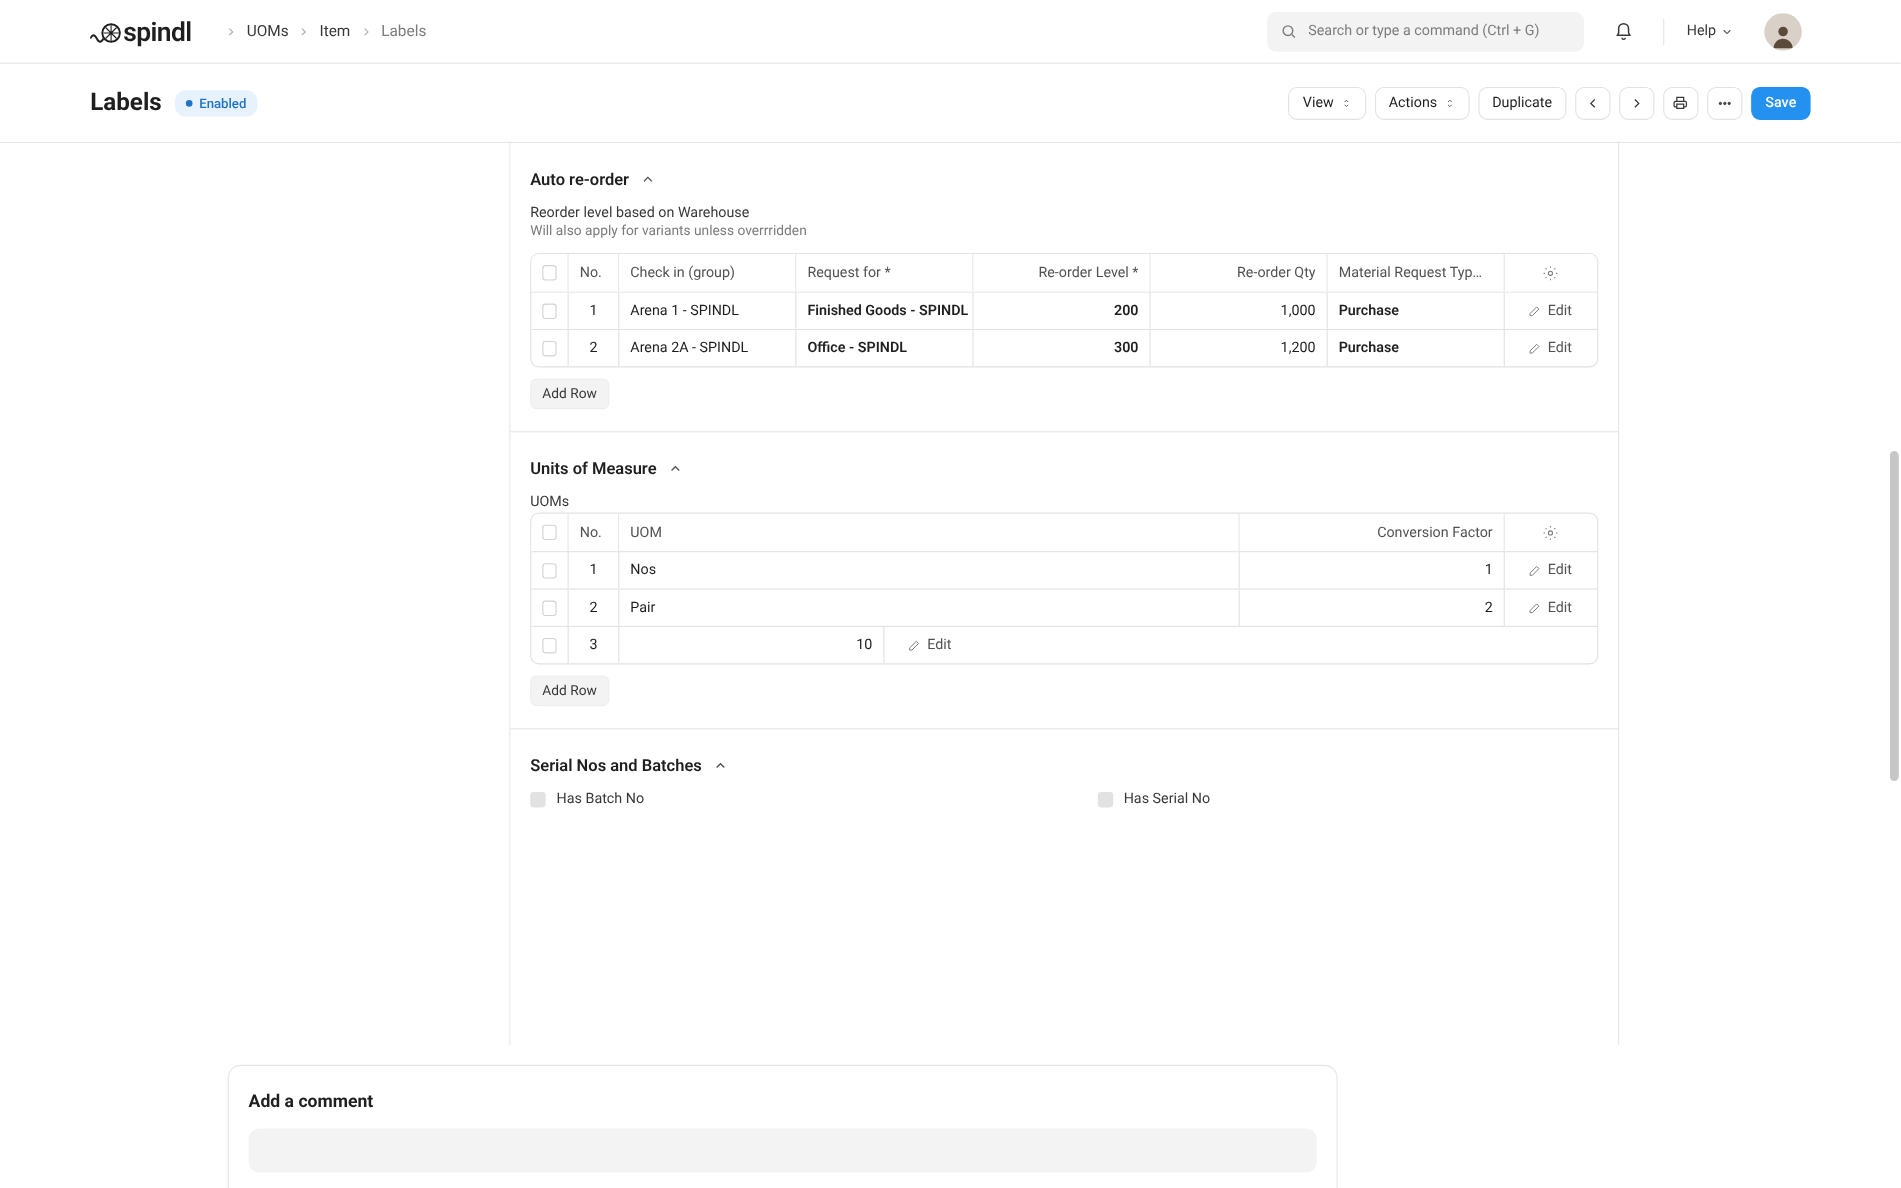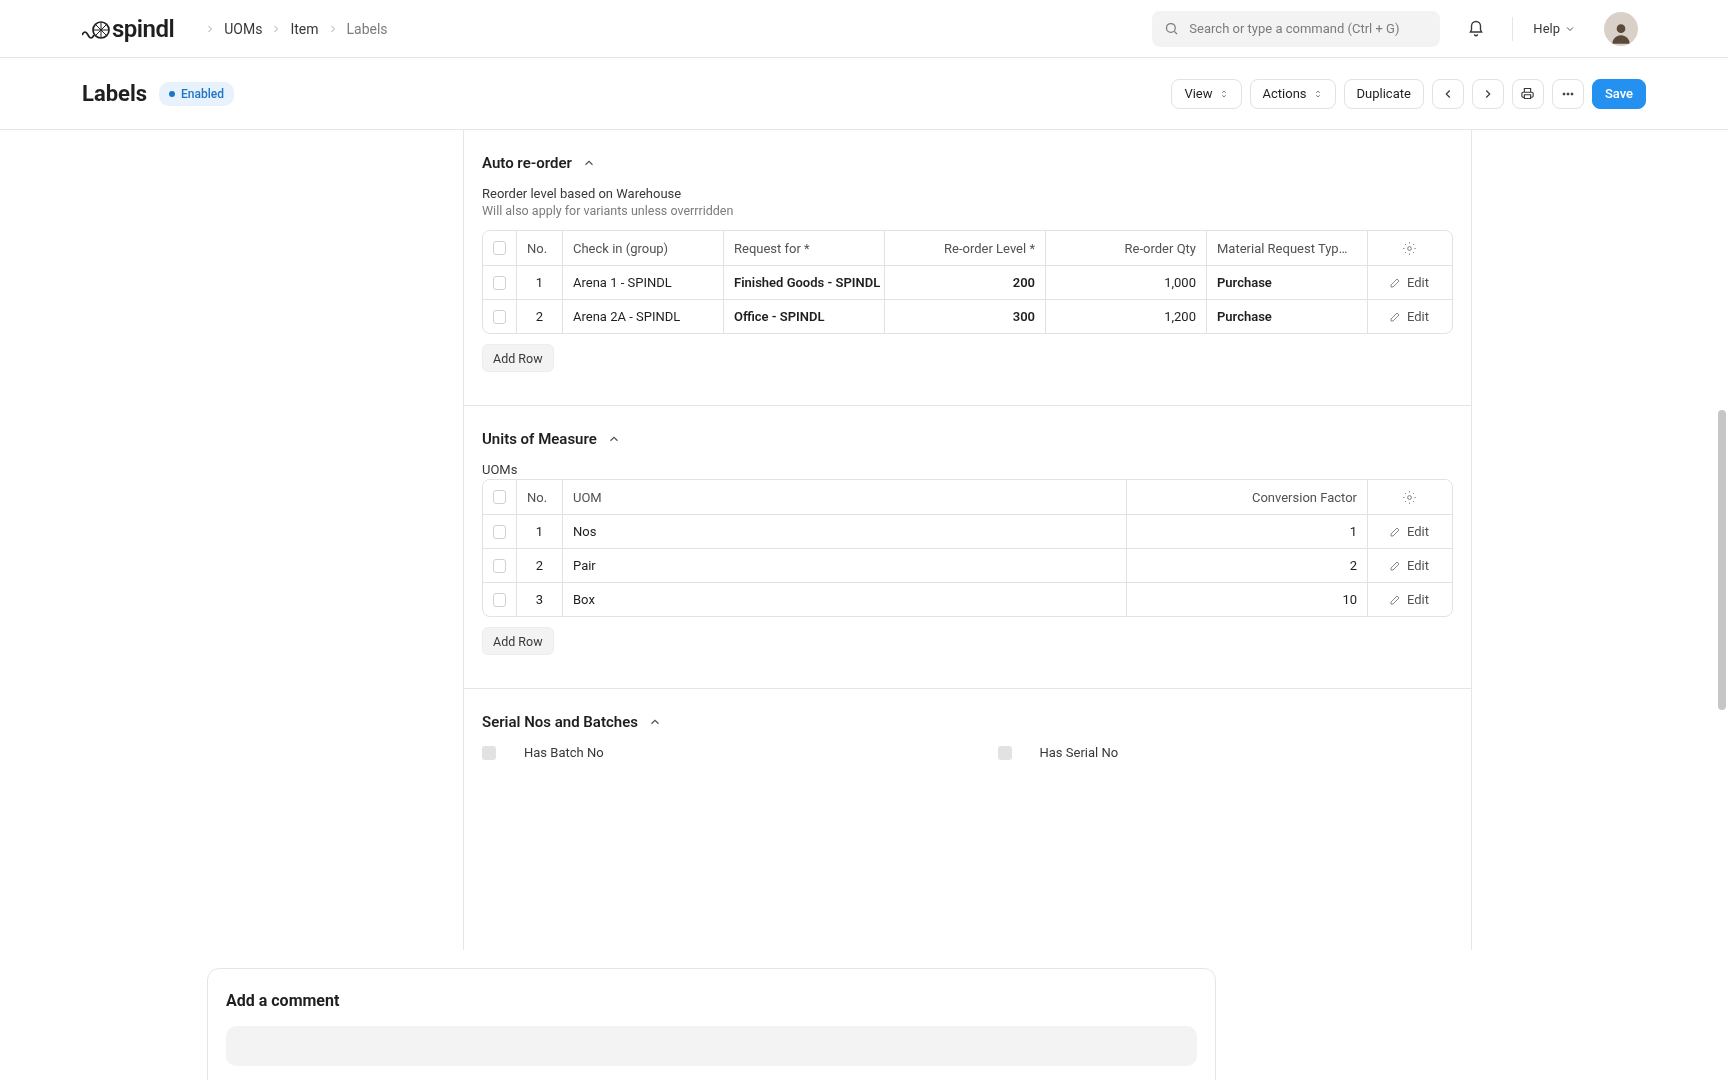--- a/index.html
+++ b/index.html
@@ -167,21 +167,21 @@
     padding: 0;
   }
   .card {
     width: 1009px;
     border-left: 1px solid var(--divider);
     border-right: 1px solid var(--divider);
     min-height: 820px;
     margin-left: 207px; 
   }
   .section {
-    padding: 24px 18px 33px 18px;
+    padding: 24px 18px 20px 18px;
     border-bottom: 1px solid var(--divider);
   }
   .section:last-child { border-bottom: none; }
   .section-header {
     display: flex;
     align-items: center;
     gap: 10px;
     font-size: 15px;
     font-weight: 600;
     color: var(--gray-900);
@@ -276,21 +276,21 @@
   .t-uom .c-act { width: 82px; }
 
   
   .kv-row {
     display: flex;
     gap: 60px;
   }
   .kv-item {
     display: flex;
     align-items: center;
-    gap: 28px;
+    gap: 10px;
     color: var(--gray-700);
     font-size: 13px;
     width: 50%;
   }
   .kv-item .chk2 {
     width: 14px; height: 14px;
     border-radius: 3px;
     background: var(--gray-200);
     display: inline-block;
   }
@@ -620,21 +620,20 @@
               </span>
               <span>Edit</span>
             </span>
           </div>
         </div>
         <div class="grid-row">
           <div class="cell c-chk center">
               <span class="chk"></span>
             </div>
           <div class="cell c-no center">3</div>
-          <div class="cell c-uom">Box</div>
           <div class="cell c-fac num">10</div>
           <div class="cell c-act center">
             <span class="edit-link">
               <span class="svg">
                 <svg width="12" height="12" viewBox="0 0 24 24" fill="none" stroke-width="1.8">
                     <path d="M4 20h4L20 8l-4-4L4 16v4z" stroke="#7c7c7c"></path>
                   </svg>
               </span>
               <span>Edit</span>
             </span>

